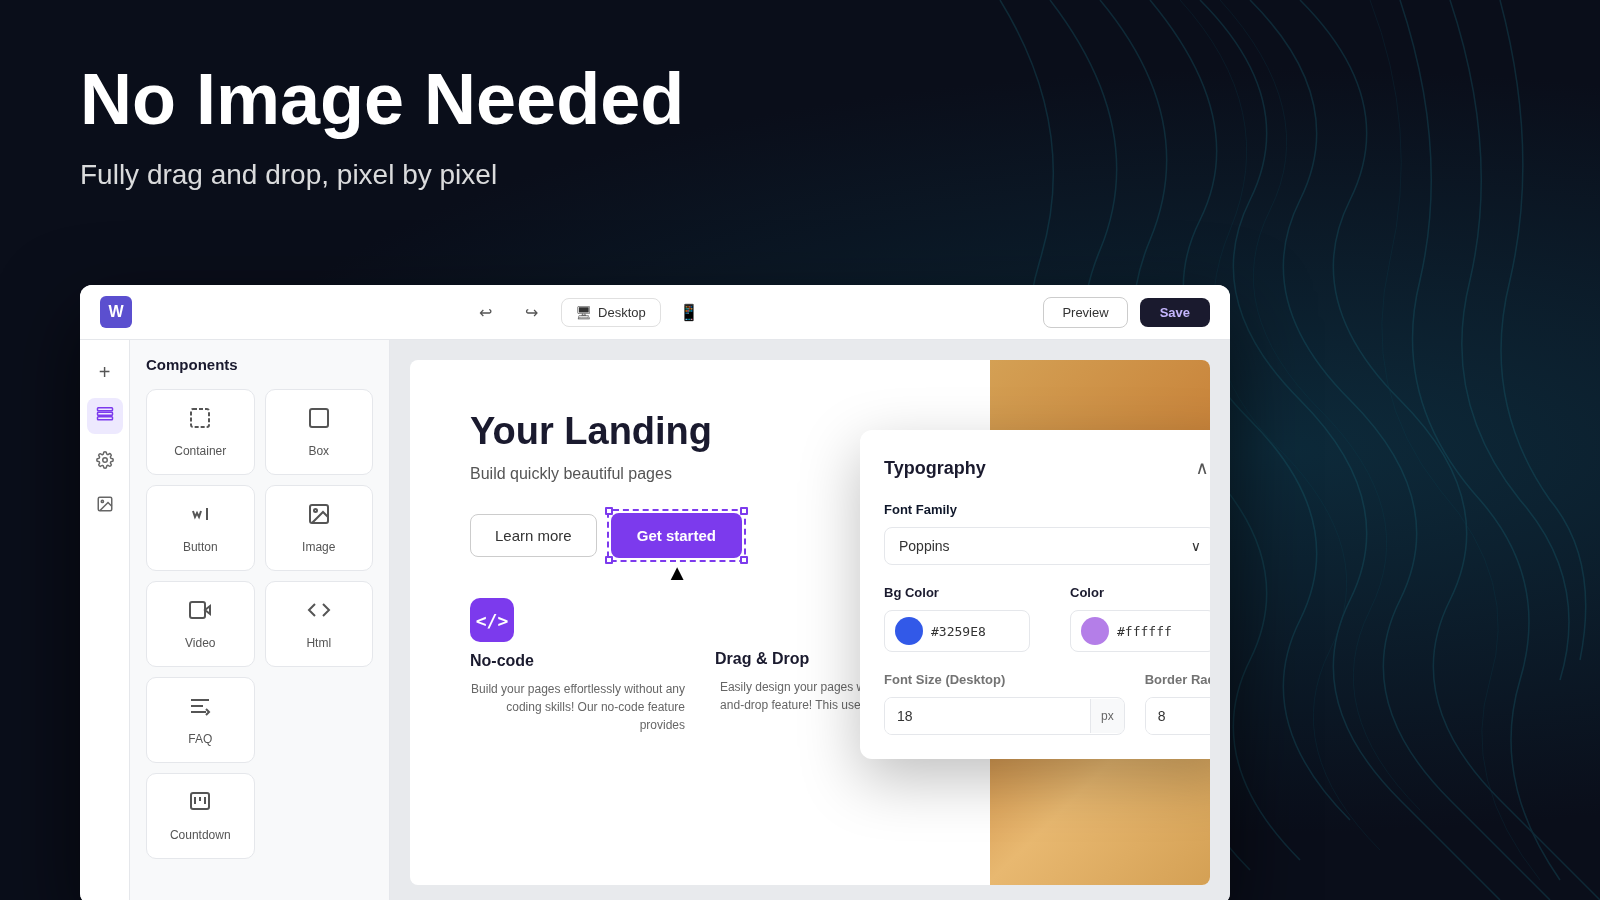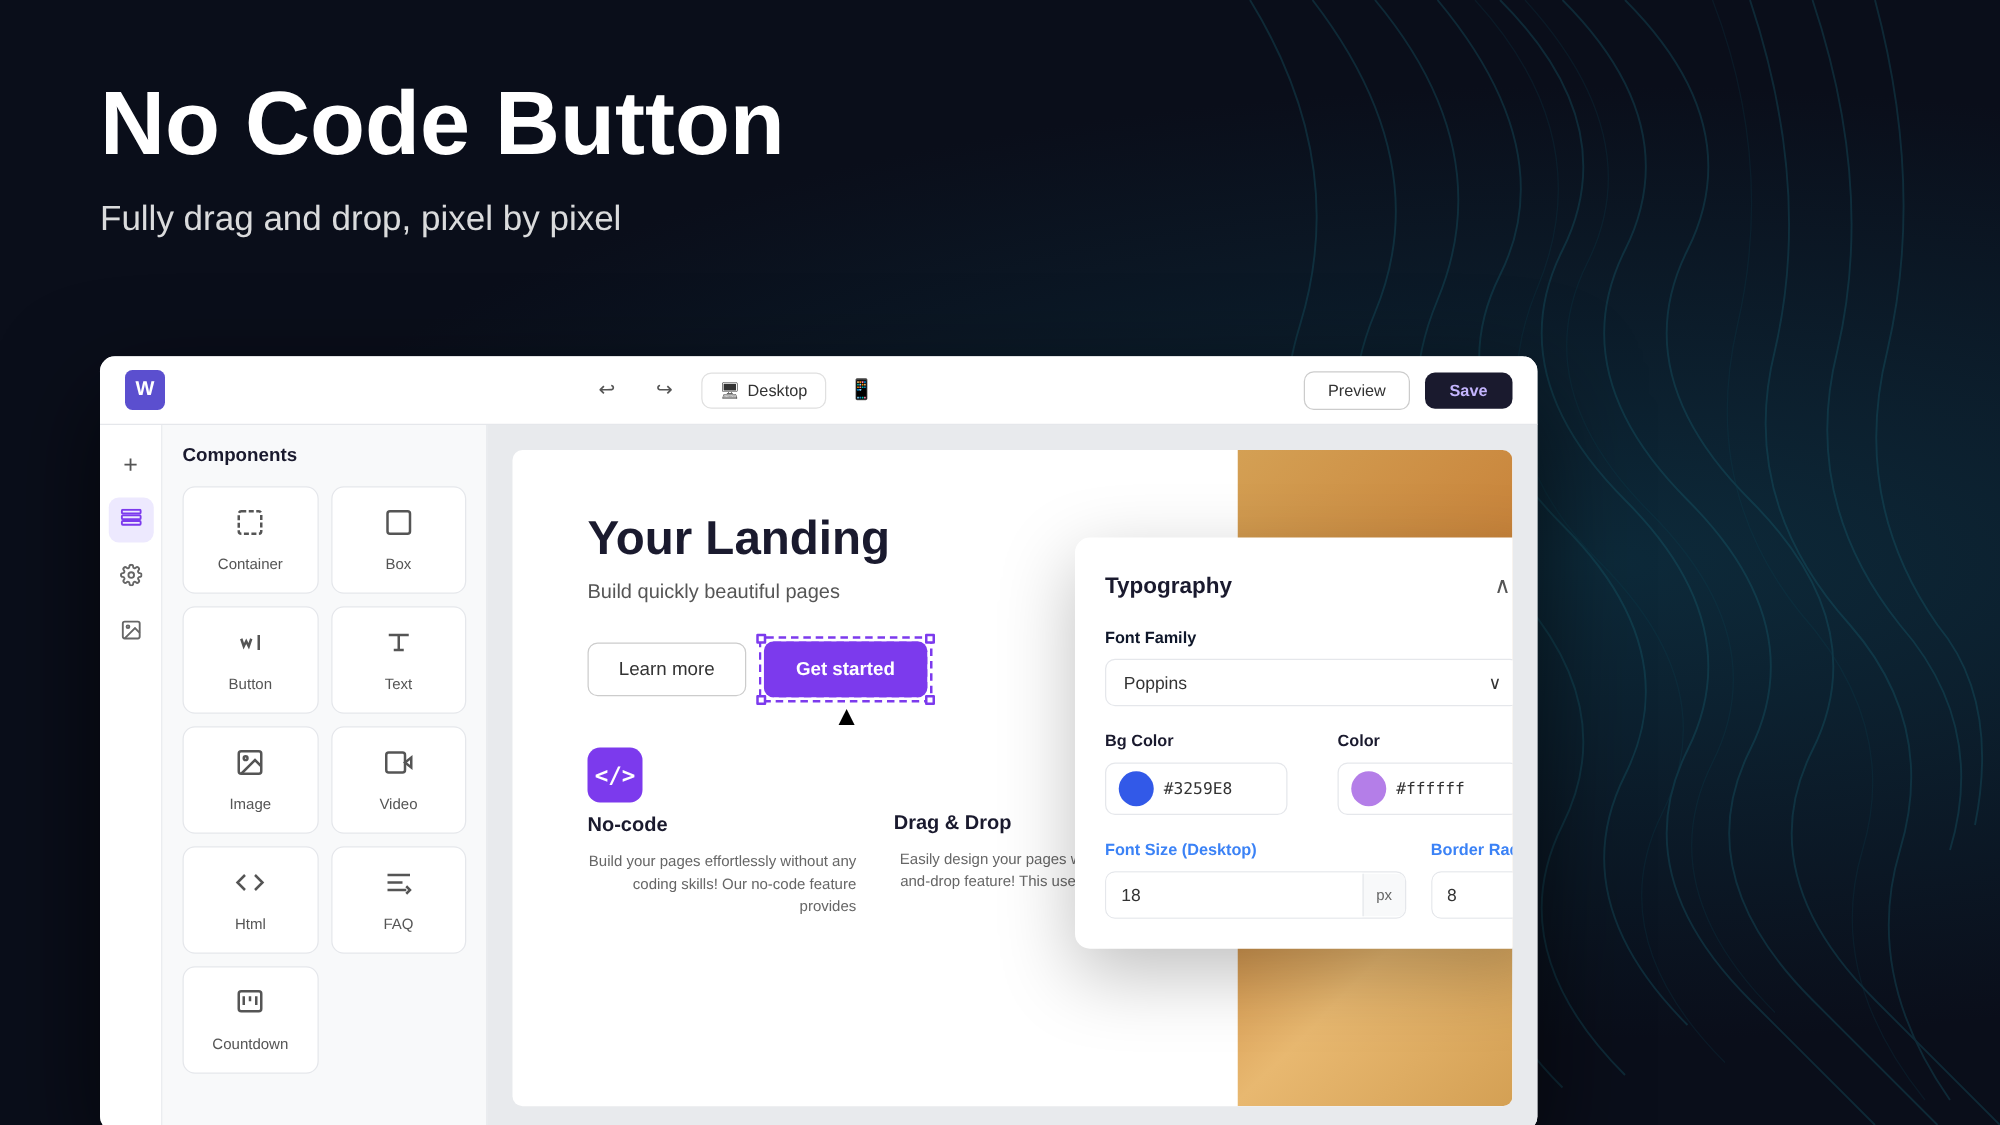--- a/index.html
+++ b/index.html
@@ -458,21 +458,21 @@
     .size-row {
       display: flex;
       gap: 20px;
     }
     .size-group {
       flex: 1;
     }
     .size-group-label {
       font-size: 13px;
       font-weight: 600;
-      color: #3b82f6;
+      color: #737373;
       margin-bottom: 10px;
     }
     .size-input-row {
       display: flex;
       align-items: center;
       border: 1px solid #e5e7eb;
       border-radius: 8px;
       overflow: hidden;
     }
     .size-value {
@@ -511,21 +511,21 @@
     </g>
     <g fill="none" stroke="#0d4a5a" stroke-width="1" opacity="0.4">
       <path d="M 520 0 Q 620 110 570 210 Q 520 310 620 410 Q 720 510 670 610 Q 620 710 720 810"></path>
       <path d="M 670 0 Q 720 130 690 260 Q 660 390 740 490 Q 820 580 790 680 Q 760 780 840 880"></path>
       <path d="M 480 0 Q 580 110 530 230 Q 480 350 580 450 Q 680 550 630 650 Q 580 750 680 850"></path>
     </g>
   </svg>
 </div>
 
 <div class="hero-text">
-  <h1 class="hero-title">No Code Button</h1>
+  <h1 class="hero-title">No Image Needed</h1>
   <p class="hero-subtitle">Fully drag and drop, pixel by pixel</p>
 </div>
 
 <div class="editor-window">
 
   <div class="topbar">
     <div class="topbar-left">
       <div class="logo-icon">
         <span>W</span>
       </div>
@@ -596,30 +596,20 @@
         <div class="component-item">
           <div class="component-item-icon">
             <svg width="24" height="24" viewBox="0 0 24 24" fill="none" stroke="#555" stroke-width="2">
                 <path d="M5 9l2 6 2-4 2 4 2-6"></path>
                 <line x1="19" y1="6" x2="19" y2="18"></line>
               </svg>
           </div>
           <span class="component-item-label">Button</span>
         </div>
 
-        <div class="component-item">
-          <div class="component-item-icon">
-            <svg width="24" height="24" viewBox="0 0 24 24" fill="none" stroke="#555" stroke-width="2">
-                <line x1="4" y1="6" x2="20" y2="6"></line>
-                <line x1="12" y1="6" x2="12" y2="18"></line>
-                <line x1="8" y1="18" x2="16" y2="18"></line>
-              </svg>
-          </div>
-          <span class="component-item-label">Text</span>
-        </div>
 
         <div class="component-item">
           <div class="component-item-icon">
             <svg width="24" height="24" viewBox="0 0 24 24" fill="none" stroke="#555" stroke-width="2">
                 <rect x="3" y="3" width="18" height="18" rx="2"></rect>
                 <circle cx="8.5" cy="8.5" r="1.5"></circle>
                 <polyline points="21 15 16 10 5 21"></polyline>
               </svg>
           </div>
           <span class="component-item-label">Image</span>

